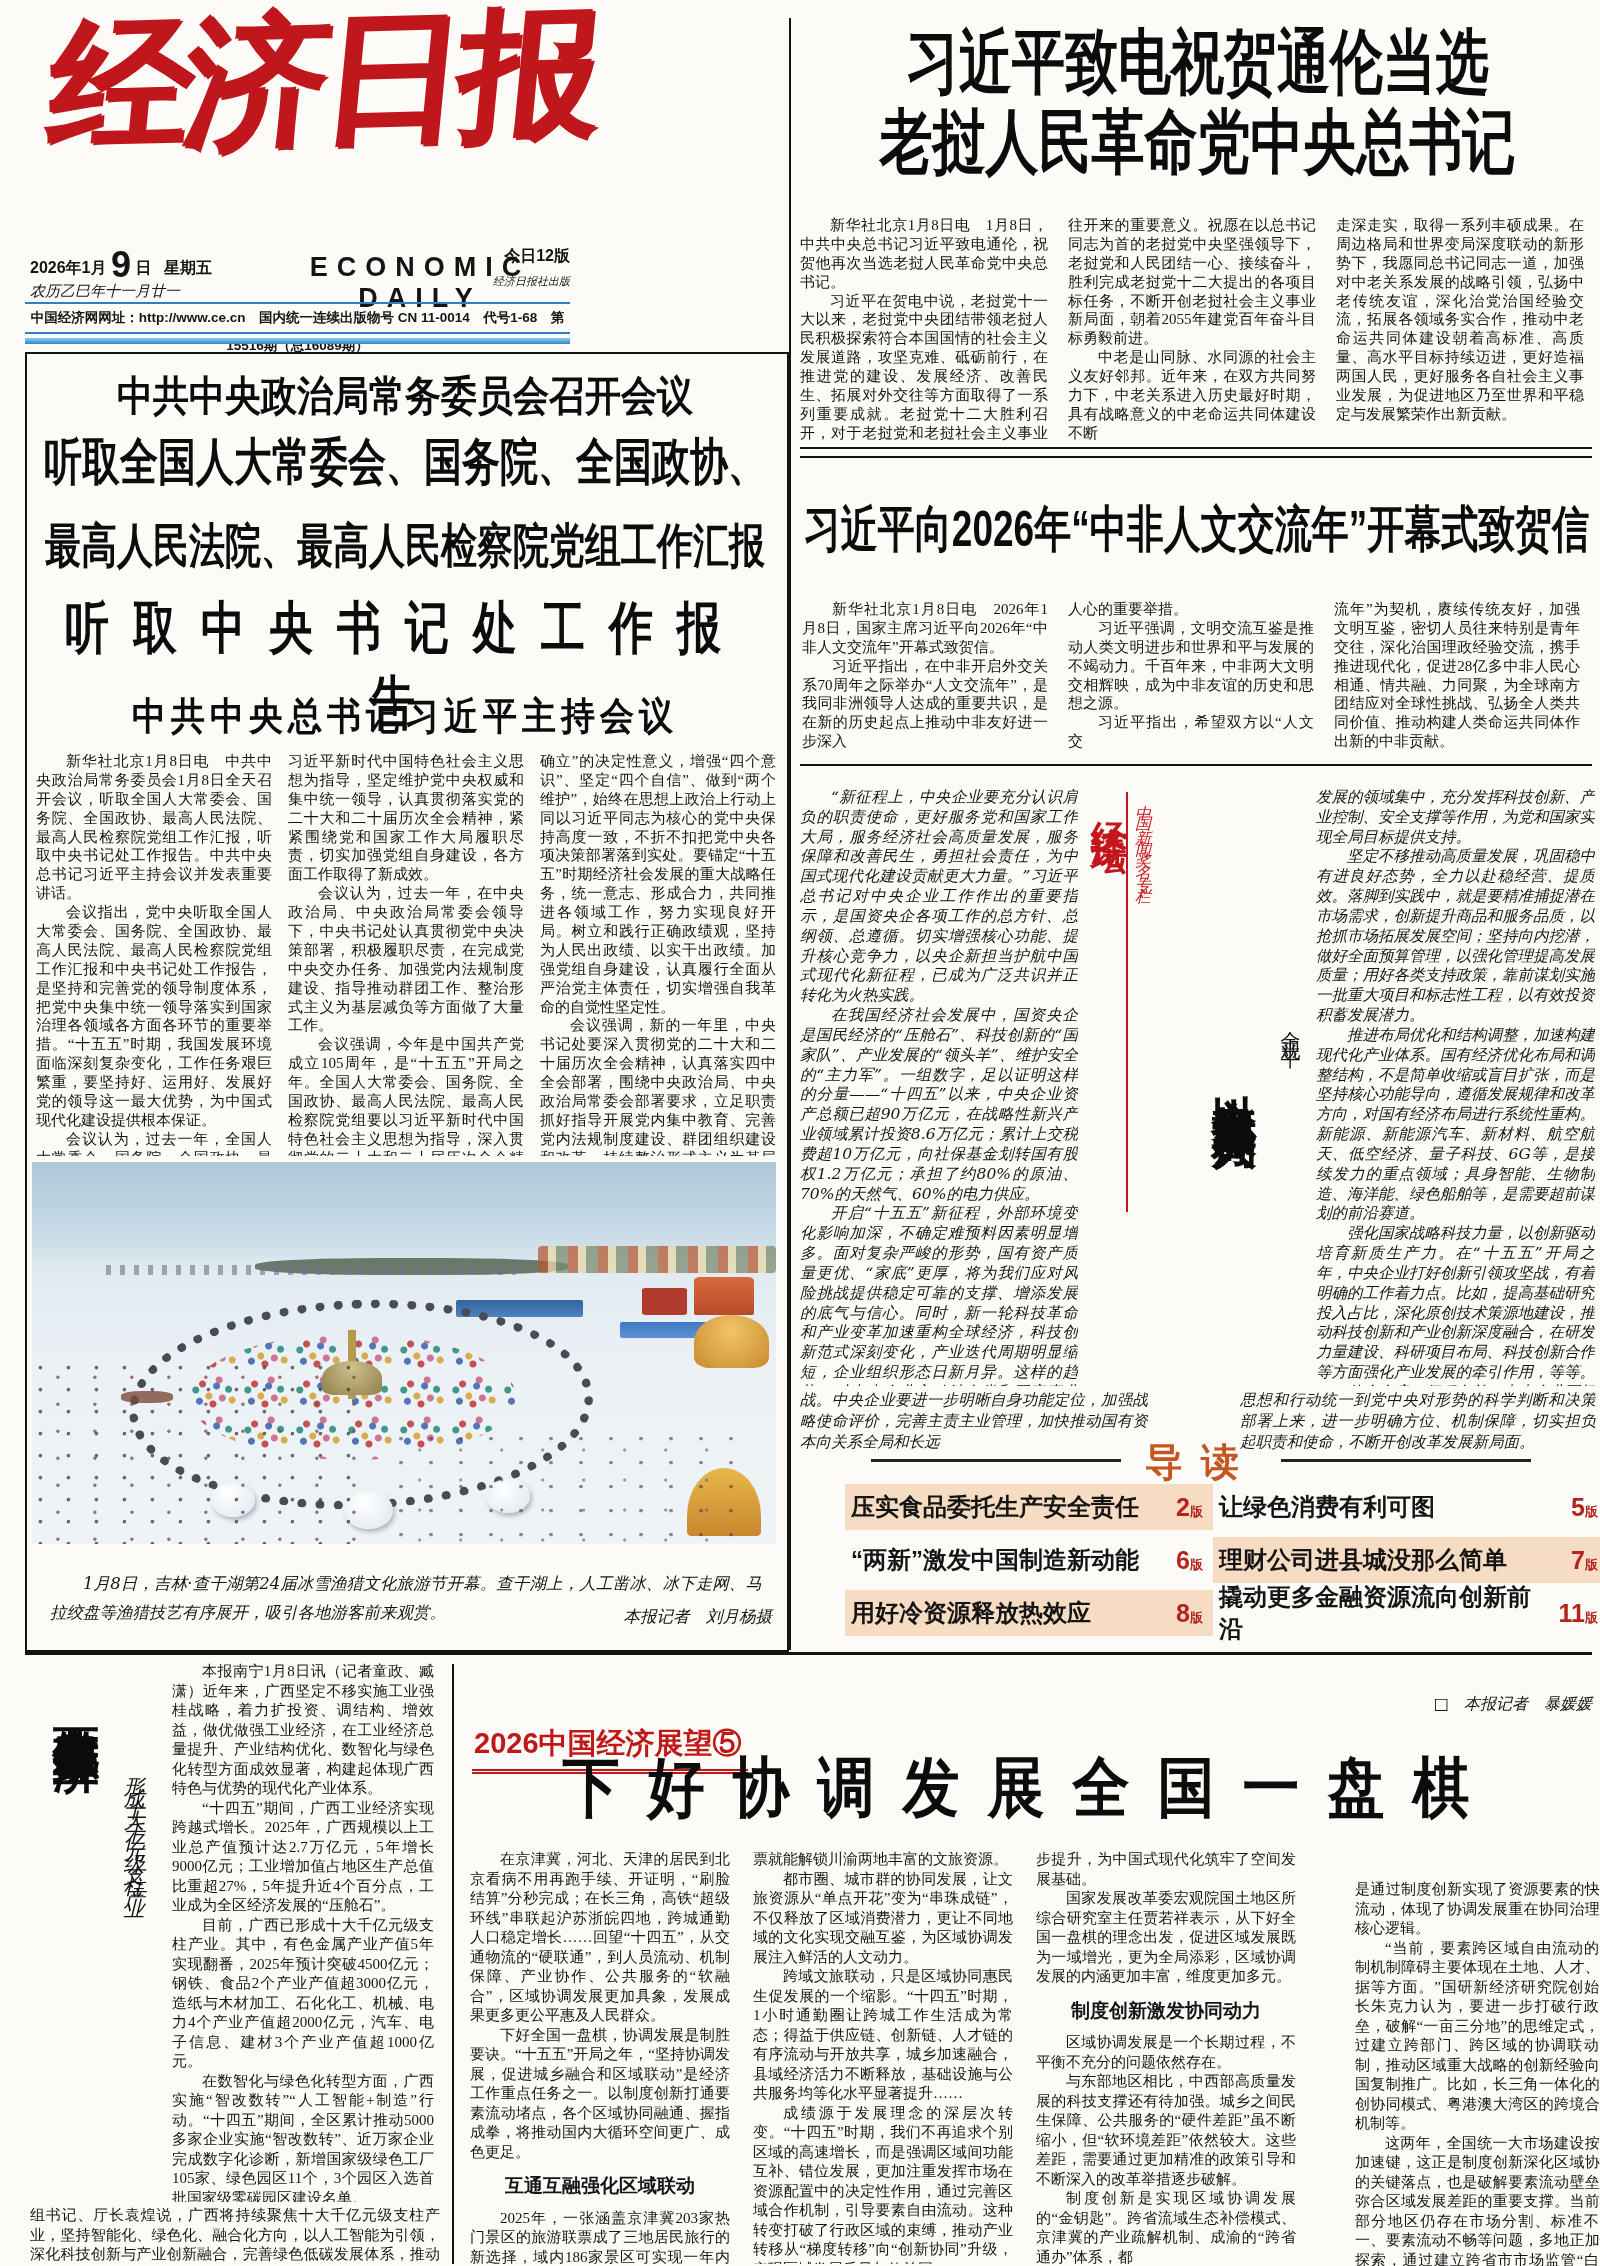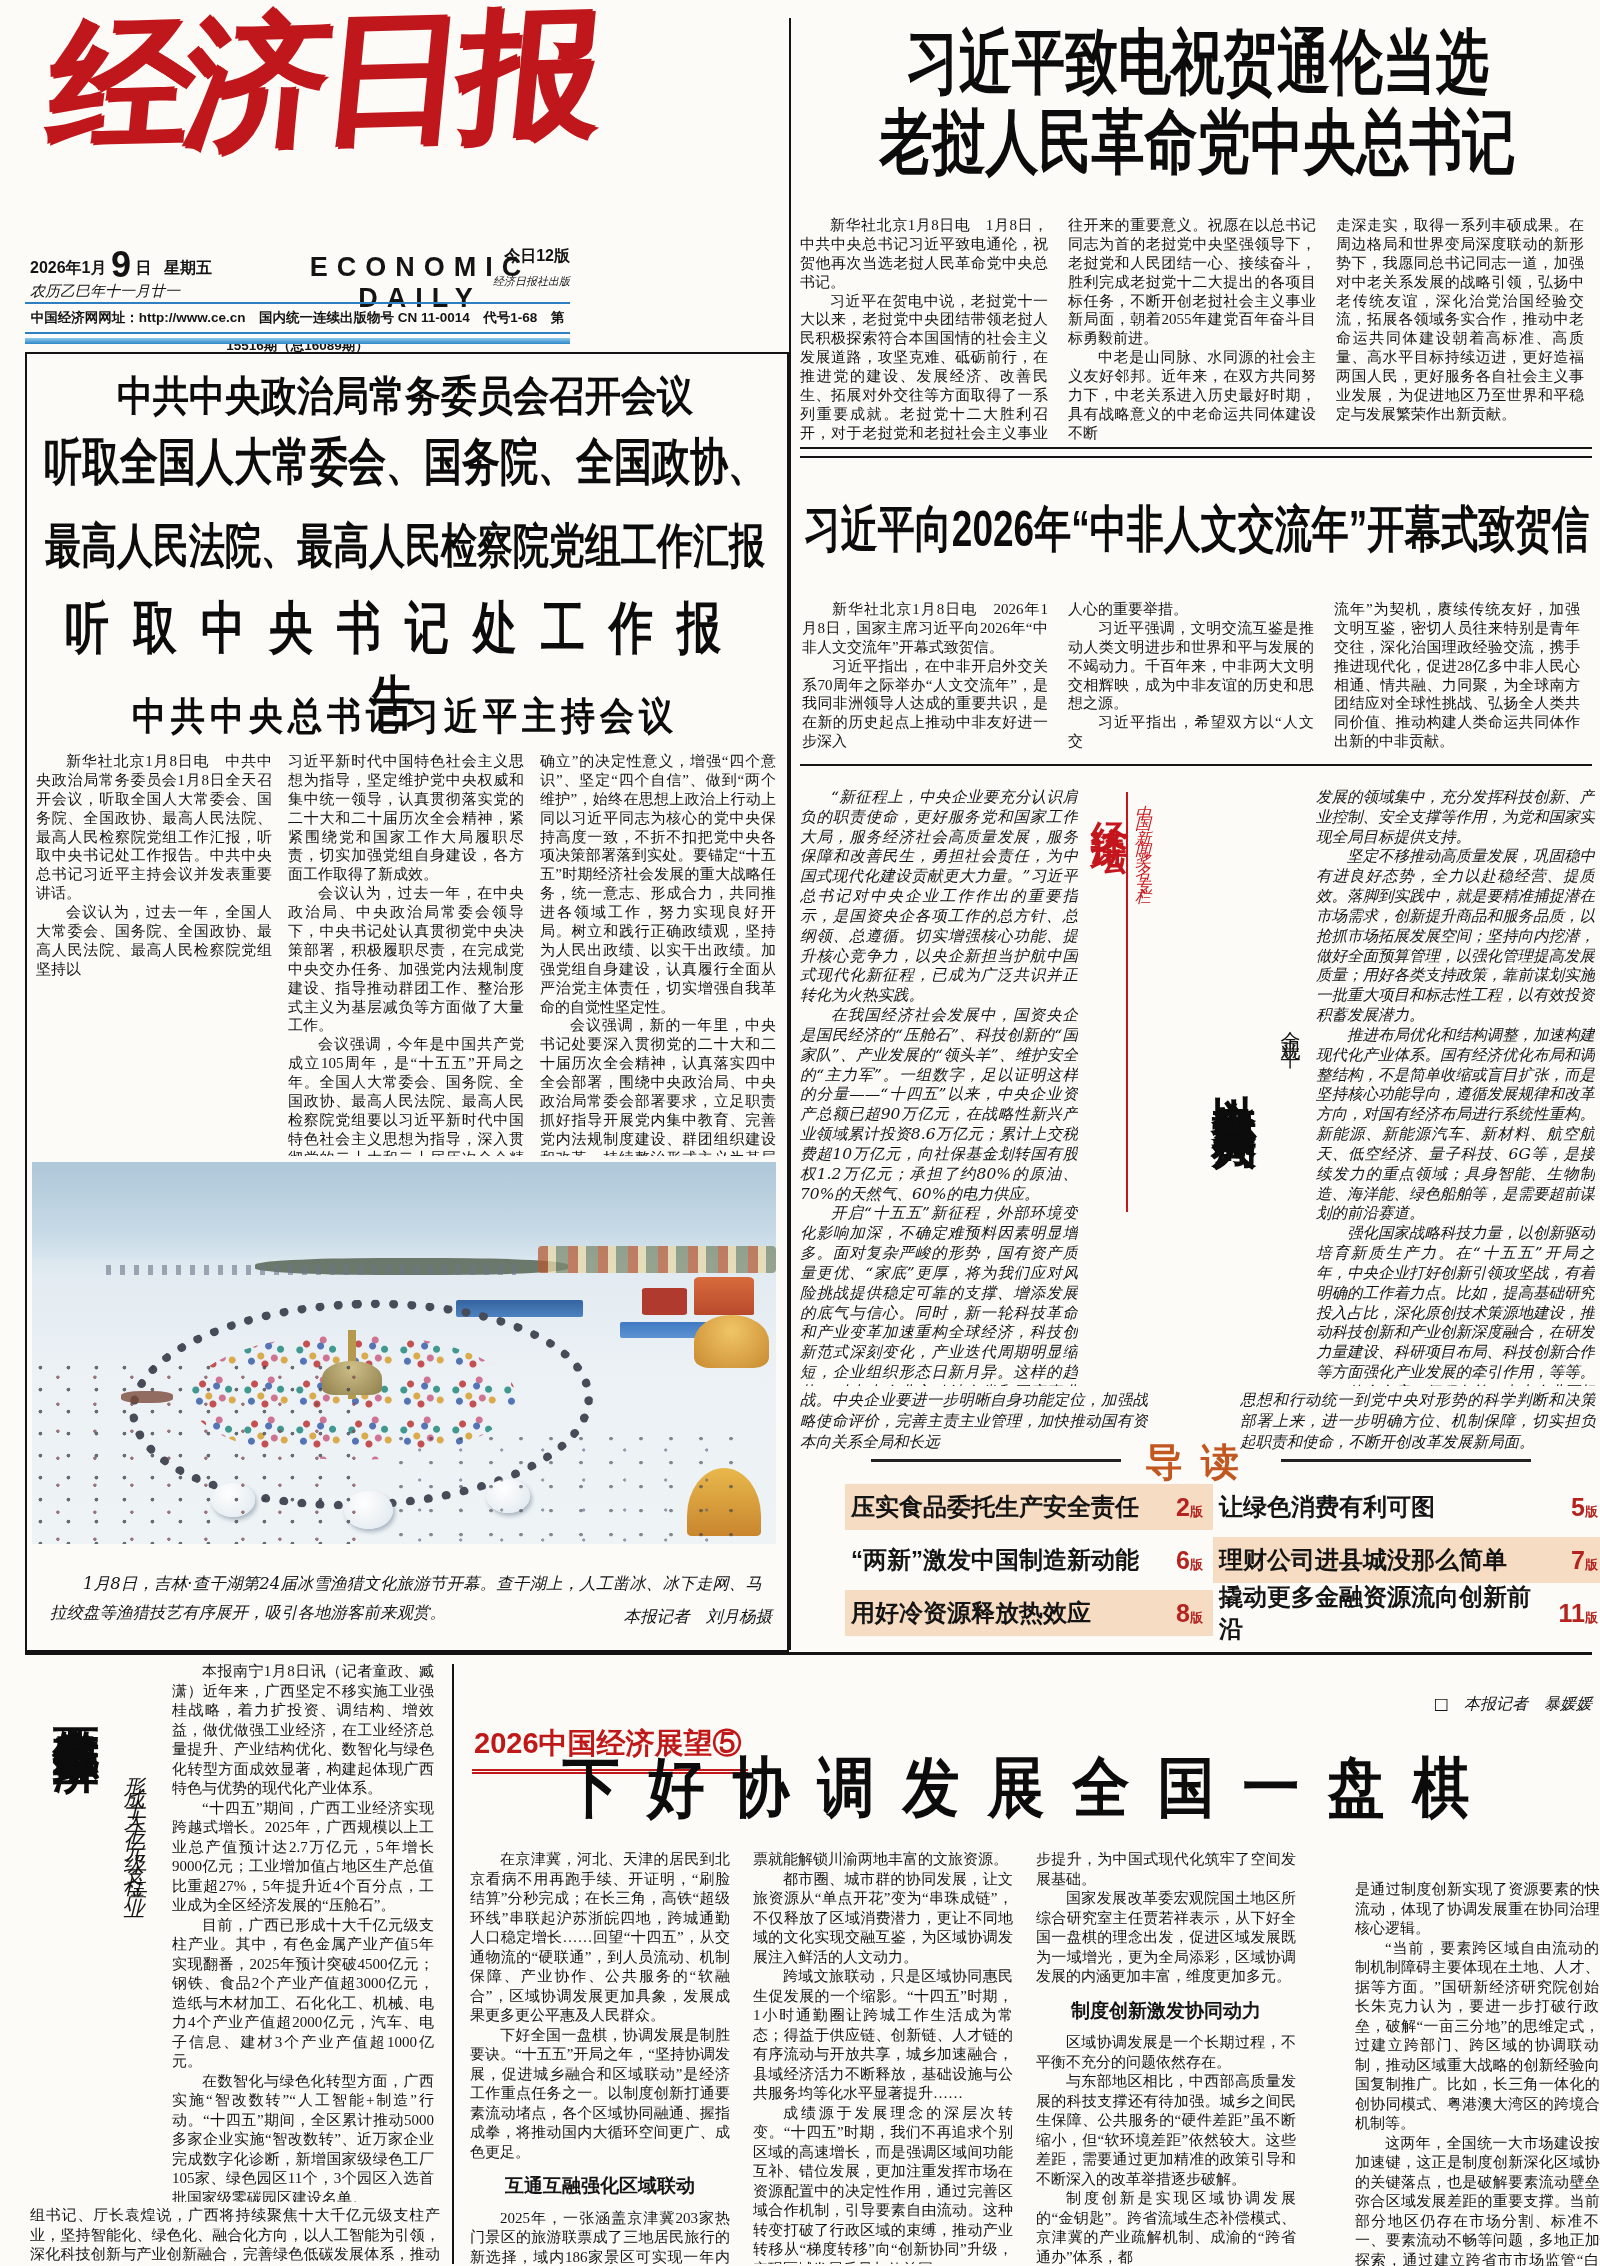--- a/index.html
+++ b/index.html
@@ -100,20 +100,21 @@
     <span class="sqz" style="font-size:36px;">最高人民法院、最高人民检察院党组工作汇报</span>
   </div>
   <div class="abs hl center" style="left:32px;top:607px;width:746px;">
     <span class="sqz" style="font-size:44px;letter-spacing:24px;transform:scaleY(1.28);">听取中央书记处工作报告</span>
   </div>
   <div class="abs hl center" style="left:32px;top:694px;width:746px;">
     <span class="sqz" style="font-size:34px;letter-spacing:5px;transform:scaleY(1.12);">中共中央总书记习近平主持会议</span>
   </div>
   <div class="col body15" style="left:36px;top:752px;width:236px;height:404px;">
       <p class="para">新华社北京1月8日电　中共中央政治局常务委员会1月8日全天召开会议，听取全国人大常委会、国务院、全国政协、最高人民法院、最高人民检察院党组工作汇报，听取中央书记处工作报告。中共中央总书记习近平主持会议并发表重要讲话。</p>
+      <p class="para">会议指出，党中央听取全国人大常委会、国务院、全国政协、最高人民法院、最高人民检察院党组工作汇报和中央书记处工作报告，是坚持和完善党的领导制度体系，把党中央集中统一领导落实到国家治理各领域各方面各环节的重要举措。“十五五”时期，我国发展环境面临深刻复杂变化，工作任务艰巨繁重，要坚持好、运用好、发展好党的领导这一最大优势，为中国式现代化建设提供根本保证。</p>
       <p class="para">会议认为，过去一年，全国人大常委会、国务院、全国政协、最高人民法院、最高人民检察院党组坚持以</p>
     </div>
   <div class="col body15 cont" style="left:288px;top:752px;width:236px;height:404px;">
       <p class="para">习近平新时代中国特色社会主义思想为指导，坚定维护党中央权威和集中统一领导，认真贯彻落实党的二十大和二十届历次全会精神，紧紧围绕党和国家工作大局履职尽责，切实加强党组自身建设，各方面工作取得了新成效。</p>
       <p class="para">会议认为，过去一年，在中央政治局、中央政治局常委会领导下，中央书记处认真贯彻党中央决策部署，积极履职尽责，在完成党中央交办任务、加强党内法规制度建设、指导推动群团工作、整治形式主义为基层减负等方面做了大量工作。</p>
       <p class="para">会议强调，今年是中国共产党成立105周年，是“十五五”开局之年。全国人大常委会、国务院、全国政协、最高人民法院、最高人民检察院党组要以习近平新时代中国特色社会主义思想为指导，深入贯彻党的二十大和二十届历次全会精神，认真落实四中全会部署，坚持党中央集中统一领导，深刻领悟“两个</p>
     </div>
   <div class="col body15 cont" style="left:540px;top:752px;width:236px;height:404px;">
       <p class="para">确立”的决定性意义，增强“四个意识”、坚定“四个自信”、做到“两个维护”，始终在思想上政治上行动上同以习近平同志为核心的党中央保持高度一致，不折不扣把党中央各项决策部署落到实处。要锚定“十五五”时期经济社会发展的重大战略任务，统一意志、形成合力，共同推进各领域工作，努力实现良好开局。树立和践行正确政绩观，坚持为人民出政绩、以实干出政绩。加强党组自身建设，认真履行全面从严治党主体责任，切实增强自我革命的自觉性坚定性。</p>
       <p class="para">会议强调，新的一年里，中央书记处要深入贯彻党的二十大和二十届历次全会精神，认真落实四中全会部署，围绕中央政治局、中央政治局常委会部署要求，立足职责抓好指导开展党内集中教育、完善党内法规制度建设、群团组织建设和改革、持续整治形式主义为基层减负等重点任务落实，高质量完成党中央交办的各项任务。</p>

